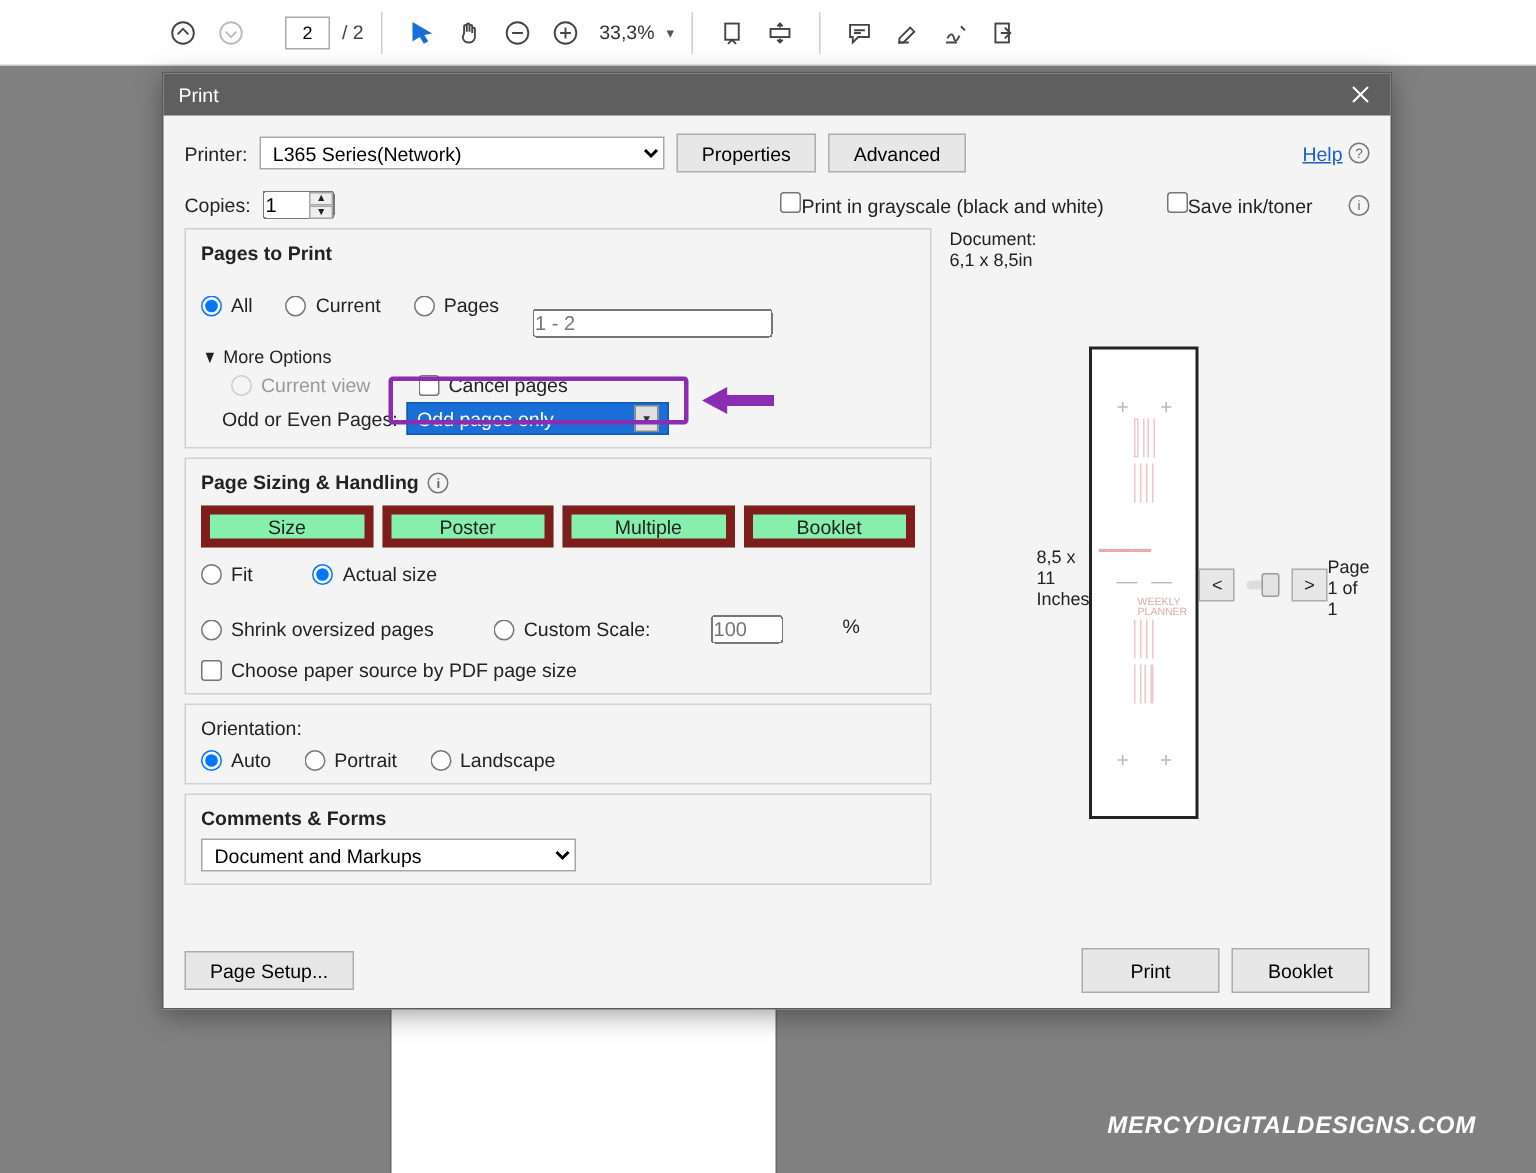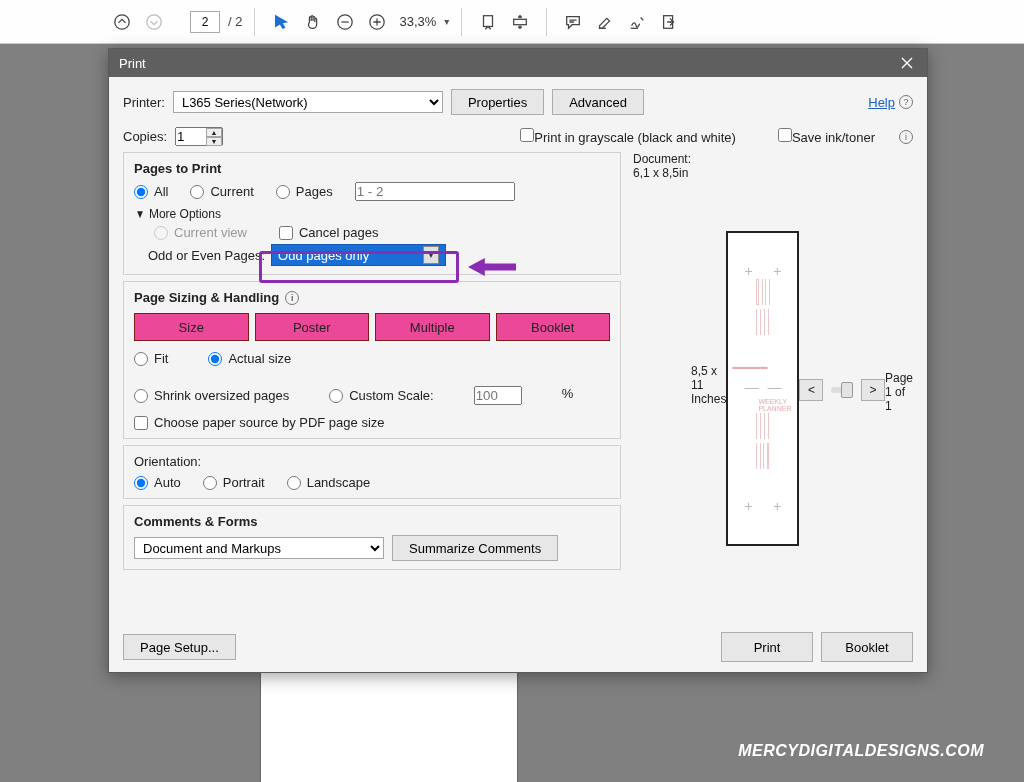--- a/index.html
+++ b/index.html
@@ -64,40 +64,40 @@
   .left-col { flex:1; display:flex; flex-direction:column; gap:6px; }
   .right-col { width:280px; display:flex; align-items:center; font-size:12px; }
 
   .panel { border:1px solid #d0d0d0; padding:8px 10px; background:#f4f4f4; }
   .panel h4 { font-size:13px; font-weight:bold; margin-bottom:6px; }
 
   .radio-row { display:flex; align-items:center; gap:22px; margin-top:4px; }
   .radio-row label, .check-row label { display:flex; align-items:center; gap:6px; font-size:13px; }
   input[type=radio],input[type=checkbox]{ width:14px;height:14px; }
 
-  .pages-range { width:160px; color:#888; }
+  .pages-range { width:160px; color:#888;margin-top:24px; }
   .more-opt { font-size:12px; margin-top:6px; }
   .more-opt .tri { display:inline-block; transform:scaleX(0.8); margin-right:3px; }
 
   .odd-even-row { display:flex; align-items:center; gap:6px; margin-top:4px; margin-left:14px; }
   .odd-select {
     width:175px; height:22px; background:#1a6fd6; color:#fff; border:1px solid #1358b2; font-size:13px;
     display:flex; align-items:center; justify-content:space-between; padding:0 6px;
   }
   .odd-select .dd { width:16px; height:18px; background:#e0e0e0; border:1px solid #888; color:#333; font-size:9px; display:flex; align-items:center; justify-content:center; }
   .odd-highlight {
     position:absolute; border:3px solid #8a2db3; border-radius:3px; pointer-events:none;
   }
   .arrow-annot {
     position:absolute; width:48px; height:18px; background:#8a2db3;
     clip-path: polygon(0 50%, 35% 0, 35% 30%, 100% 30%, 100% 70%, 35% 70%, 35% 100%);
   }
 
   .size-tabs { display:flex; gap:6px; margin:8px 0 10px 0; }
-  .size-tabs .tab { flex:1; height:28px; display:flex; align-items:center; justify-content:center; background:#ec4899; border:1px solid #7f1d1d; font-size:13px; }
+  .size-tabs .tab { flex:1; height:28px; display:flex; align-items:center; justify-content:center; background:#86efac; border:6px solid #7f1d1d; font-size:13px; }
 
   .sizing-opts { display:flex; flex-wrap:wrap; gap:8px 40px; }
   .sizing-opts label { display:flex; align-items:center; gap:6px; font-size:13px; }
   .scale-input { width:48px; color:#14532d; }
 
   
   .preview-frame { width:230px; height:315px; border:2px solid #222; background:#fff; margin-top:6px; position:relative; font-size:8px; color:#999; }
   .preview-frame .plus { position:absolute; color:#bbb; font-size:14px; }
   .preview-frame .minus { position:absolute; color:#bbb; font-size:14px; }
   .pv-grid { position:absolute; left:28px; right:28px; display:flex; flex-direction:column; gap:4px; }
@@ -367,21 +367,20 @@
               </label>
           </div>
         </div>
 
         <div class="panel">
           <h4>Comments &amp; Forms</h4>
           <div class="row" style="margin-top:4px;gap:8px;">
             <select style="width:250px;">
               <option>Document and Markups</option>
             </select>
-            <button class="btn">Summarize Comments</button>
           </div>
         </div>
 
       </div>
 
       <div class="right-col">
         <div style="align-self:flex-start;margin-bottom:6px;">Document: 6,1 x 8,5in</div>
         <div>8,5 x 11 Inches</div>
         <div class="preview-frame">
           <span class="plus" style="top:30px;left:16px;">+</span>

